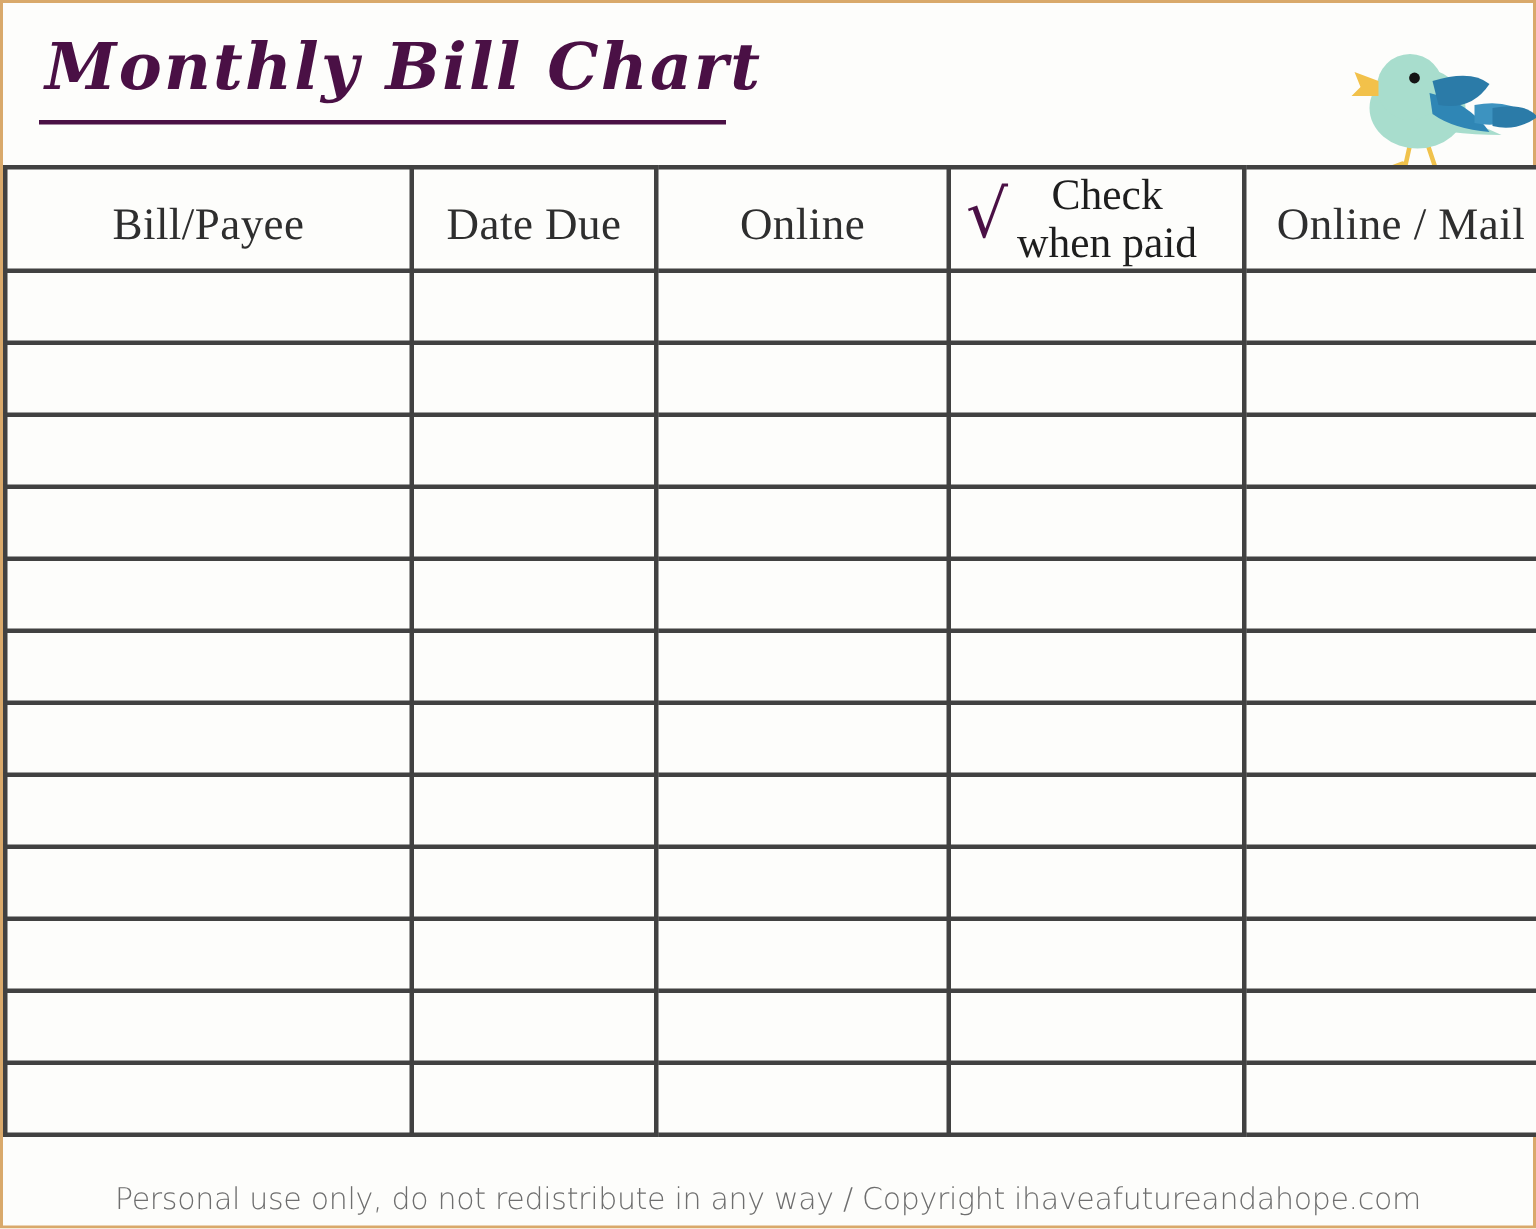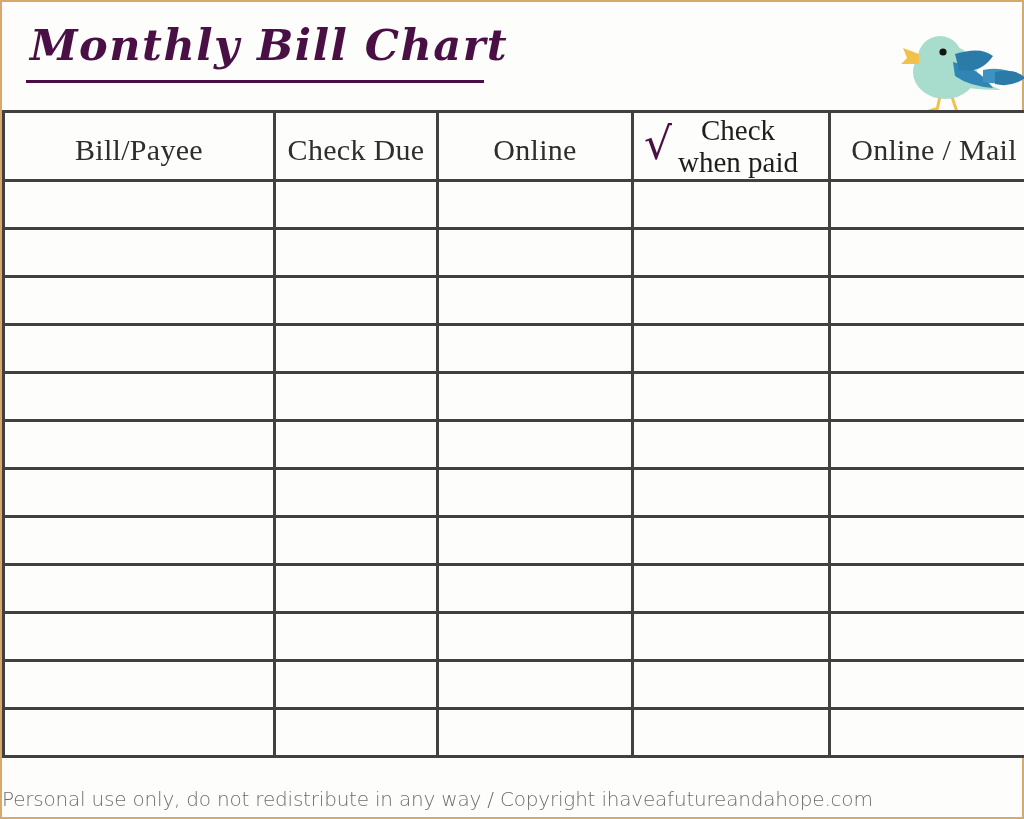--- a/index.html
+++ b/index.html
@@ -143,20 +143,21 @@
     white-space: nowrap;
   }
   .check-text span { display: block; }
 
   
   #footer-note {
     position: absolute;
     left: 0;
     right: 0;
     bottom: 6px;
+    text-align: center;
     font-family: "DejaVu Sans", "Liberation Sans", sans-serif;
     font-size: 20px;
     font-weight: 300;
     color: #6e6e6e;
     letter-spacing: -0.2px;
     white-space: nowrap;
   }
 </style>
 </head>
 <body>
@@ -195,21 +196,21 @@
     </svg>
   </div>
 
   <table id="bill-table">
     <thead>
       <tr>
         <th class="col-1">
           <div class="head-label shift-up">Bill/Payee</div>
         </th>
         <th class="col-2">
-          <div class="head-label shift-up">Check Due</div>
+          <div class="head-label shift-up">Date Due</div>
         </th>
         <th class="col-3">
           <div class="head-label shift-up">Online</div>
         </th>
         <th class="col-4">
           <div class="check-head">
             <span id="check-mark-icon">√</span>
             <span class="check-text">
               <span>Check</span>
               <span>when paid</span>

